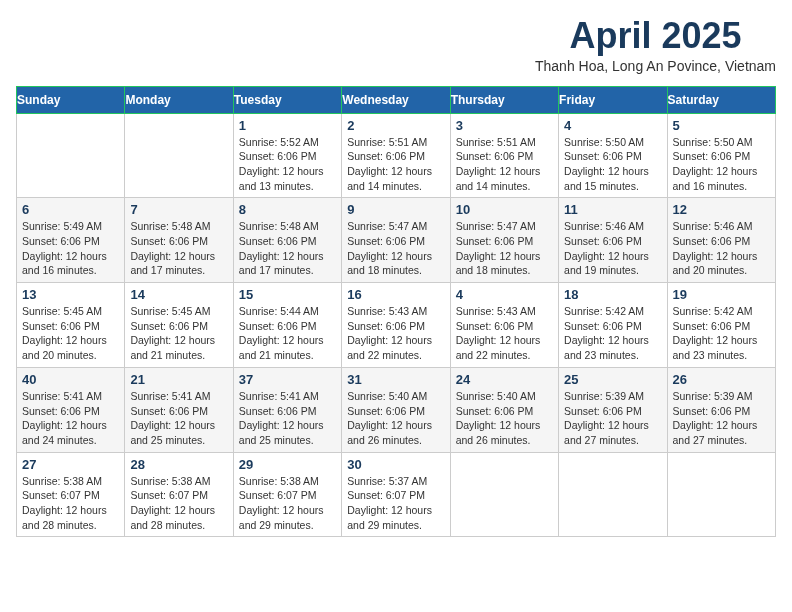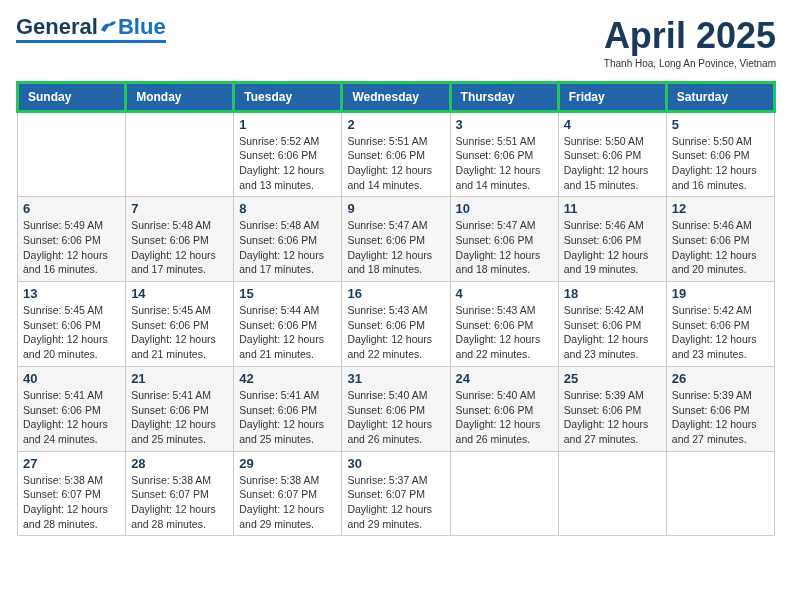--- a/index.html
+++ b/index.html
@@ -40,37 +40,37 @@
     .title-block {
       text-align: center;
     }
     .main-title {
       font-size: 36px;
       font-weight: bold;
       color: #1a3a5c;
       line-height: 1.1;
     }
     .subtitle {
-      font-size: 10px;
+      font-size: 14px;
       color: #333;
       margin-top: 2px;
     }
     .calendar {
       width: 100%;
       border-collapse: collapse;
       font-size: 11px;
     }
     .calendar th {
       background: #2264a8;
       color: #fff;
-      padding: 6px 9px;
+      padding: 6px 0;
       font-size: 12px;
       font-weight: bold;
       text-align: left;
-      border: 3px solid #22c55e;
+      border: 1px solid #22c55e;
     }
     .calendar td {
       vertical-align: top;
       padding: 4px 5px;
       border: 1px solid #ccc;
       background: #fff;
       min-height: 70px;
       width: 107px;
     }
     .calendar tr:nth-child(even) td {
@@ -90,29 +90,20 @@
     }
     .empty-cell {
       background: #f9f9f9;
     }
   </style>
 </head>
 <body>
 
 <div class="header">
   <div class="logo">
-    <div class="logo-text">
-      <span class="logo-general">General</span>
-      <span style="display:inline-block;margin:0 1px;">
-        <svg width="18" height="16" viewBox="0 0 18 16">
-          <path d="M2,12 Q6,4 10,6 Q14,2 17,4 Q15,8 10,8 Q8,10 6,14 Z" fill="#1a6fbf"></path>
-        </svg>
-      </span>
-      <span class="logo-blue">Blue</span>
-    </div>
     <div class="logo-underline"></div>
   </div>
   <div class="title-block">
     <div class="main-title">April 2025</div>
     <div class="subtitle">Thanh Hoa, Long An Povince, Vietnam</div>
   </div>
 </div>
 
 <table class="calendar">
   <thead>
@@ -214,21 +205,21 @@
       <tr>
         <td>
           <span class="day-number">40</span>
           <div class="day-info">Sunrise: 5:41 AM<br>Sunset: 6:06 PM<br>Daylight: 12 hours and 24 minutes.</div>
         </td>
         <td>
           <span class="day-number">21</span>
           <div class="day-info">Sunrise: 5:41 AM<br>Sunset: 6:06 PM<br>Daylight: 12 hours and 25 minutes.</div>
         </td>
         <td>
-          <span class="day-number">42</span>
+          <span class="day-number">37</span>
           <div class="day-info">Sunrise: 5:41 AM<br>Sunset: 6:06 PM<br>Daylight: 12 hours and 25 minutes.</div>
         </td>
         <td>
           <span class="day-number">31</span>
           <div class="day-info">Sunrise: 5:40 AM<br>Sunset: 6:06 PM<br>Daylight: 12 hours and 26 minutes.</div>
         </td>
         <td>
           <span class="day-number">24</span>
           <div class="day-info">Sunrise: 5:40 AM<br>Sunset: 6:06 PM<br>Daylight: 12 hours and 26 minutes.</div>
         </td>

